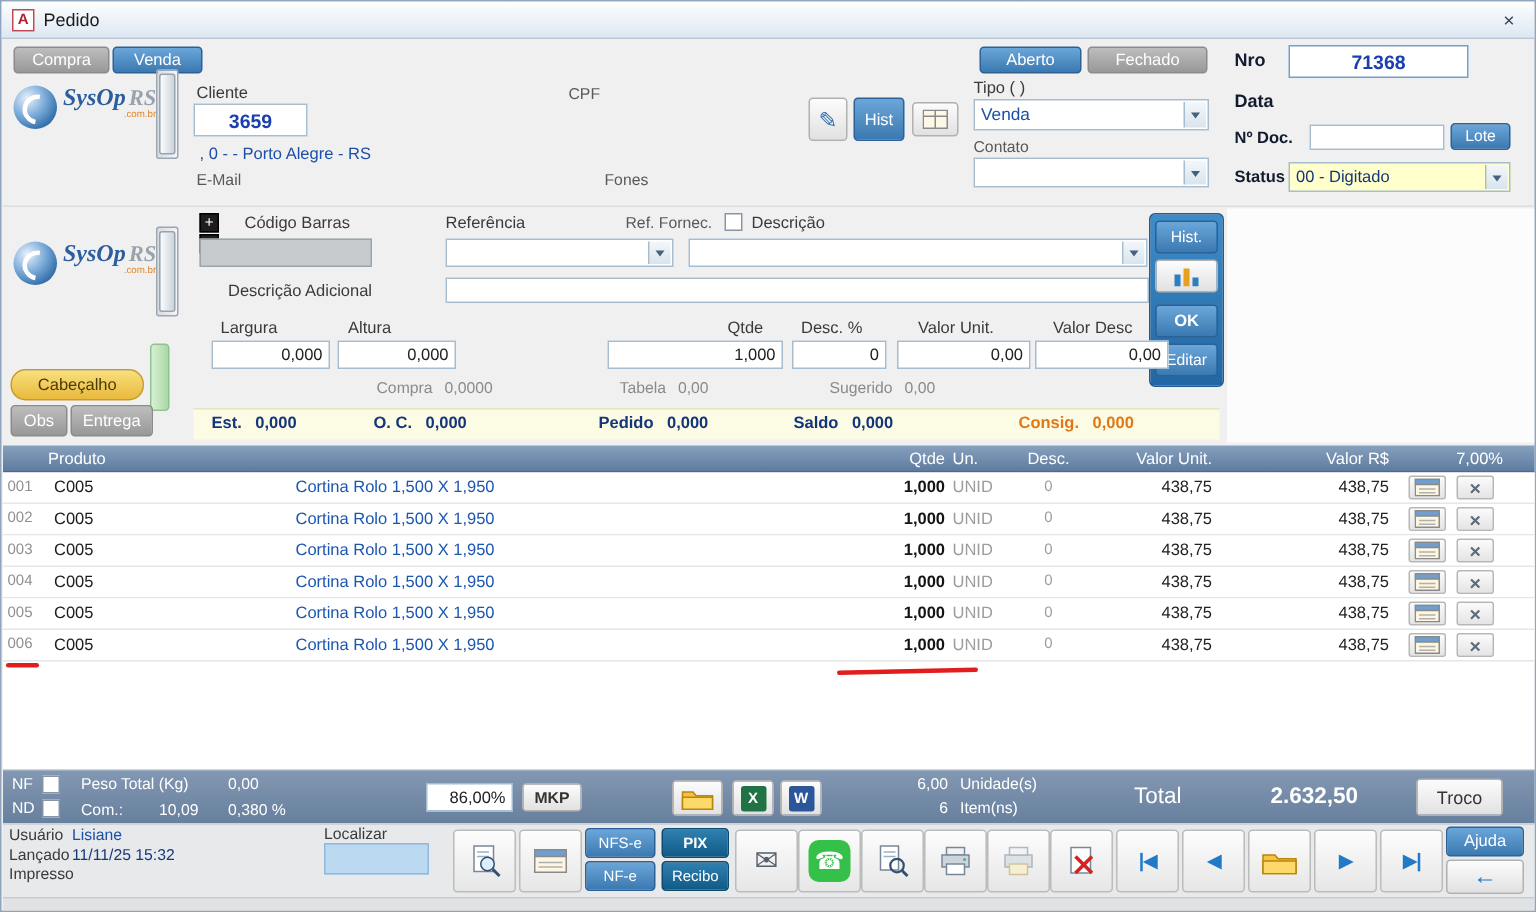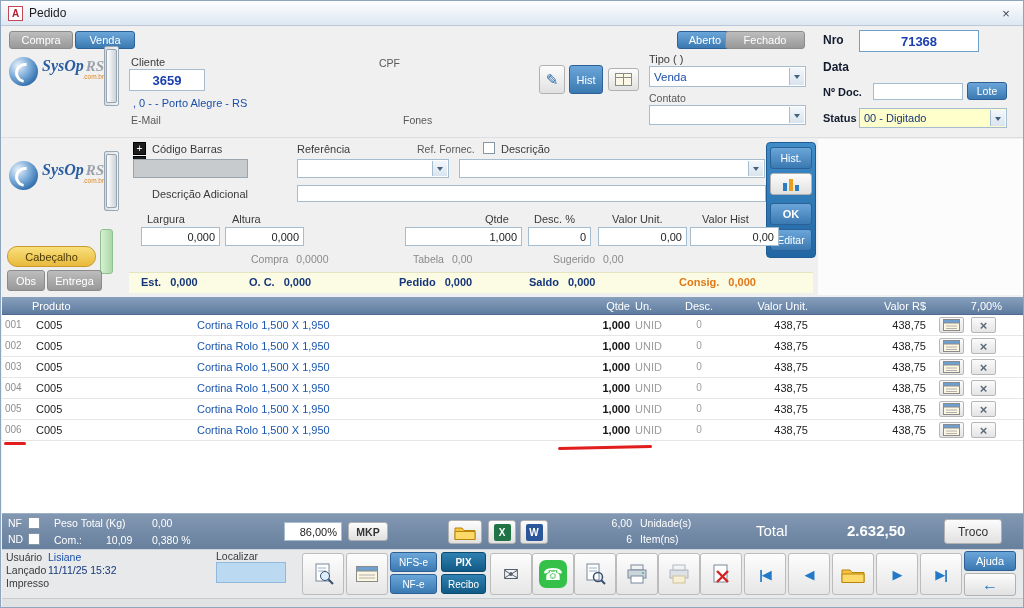--- a/index.html
+++ b/index.html
@@ -120,21 +120,21 @@
 <div class="window">
 
   <div class="titlebar">
     <div class="app-icon">A</div>
     <div class="title">Pedido</div>
     <div class="close-btn">×</div>
   </div>
 
   <div class="btn btn-gray" style="left:8px;top:30px;width:64px;height:18px">Compra</div>
   <div class="btn btn-blue" style="left:74px;top:30px;width:60px;height:18px">Venda</div>
-  <div class="btn btn-blue" style="left:676px;top:30px;width:56px;height:18px">Aberto</div>
+  <div class="btn btn-blue" style="left:652px;top:30px;width:68px;height:18px">Aberto</div>
   <div class="btn btn-gray" style="left:724px;top:30px;width:80px;height:18px">Fechado</div>
 
   <div class="lbl lbl-nav" style="left:822px;top:32px">Nro</div>
   <div class="field center" style="left:858px;top:29px;width:120px;height:22px;border-color:#6fa0cc">
       <span class="bluev" style="font-size:13px">71368</span>
     </div>
   <div class="lbl lbl-nav" style="left:822px;top:59px">Data</div>
   <div class="lbl lbl-nav-sm" style="left:822px;top:85px">Nº Doc.</div>
   <div class="field" style="left:872px;top:82px;width:90px;height:17px"></div>
   <div class="btn btn-blue" style="left:966px;top:81px;width:40px;height:18px;font-size:10.5px">Lote</div>
@@ -194,21 +194,21 @@
     <span class="arrowbox">
         <span class="tri"></span>
       </span>
   </div>
 
   <div class="hline" style="left:0;top:136px;width:1022px"></div>
   <div class="white-panel" style="left:817px;top:138px;width:205px;height:156px"></div>
 
   <div class="tinybtn" style="left:132px;top:141px">+</div>
   <div class="tinybtn" style="left:132px;top:155px">-</div>
-  <div class="lbl" style="left:151px;top:142px">Código Barras</div>
+  <div class="lbl" style="left:162px;top:142px">Código Barras</div>
   <div class="field" style="left:132px;top:158px;width:115px;height:19px;background:#c7cbce;border-color:#9aa5ae"></div>
   <div class="lbl" style="left:296px;top:142px">Referência</div>
   <div class="field combo" style="left:296px;top:158px;width:152px;height:19px">
     <span class="arrowbox">
         <span class="tri"></span>
       </span>
   </div>
   <div class="lbl lbl-sm" style="left:416px;top:142px">Ref. Fornec.</div>
   <div class="chk" style="left:482px;top:141px"></div>
   <div class="lbl" style="left:500px;top:142px">Descrição</div>
@@ -236,21 +236,21 @@
   <div class="lbl" style="left:146px;top:212px">Largura</div>
   <div class="field right" style="left:140px;top:226px;width:79px;height:19px">0,000</div>
   <div class="lbl" style="left:231px;top:212px">Altura</div>
   <div class="field right" style="left:224px;top:226px;width:79px;height:19px">0,000</div>
   <div class="lbl" style="left:484px;top:212px">Qtde</div>
   <div class="field right" style="left:404px;top:226px;width:117px;height:19px">1,000</div>
   <div class="lbl" style="left:533px;top:212px">Desc. %</div>
   <div class="field right" style="left:527px;top:226px;width:63px;height:19px">0</div>
   <div class="lbl" style="left:611px;top:212px">Valor Unit.</div>
   <div class="field right" style="left:597px;top:226px;width:89px;height:19px">0,00</div>
-  <div class="lbl" style="left:701px;top:212px">Valor Hist</div>
+  <div class="lbl" style="left:701px;top:212px">Valor Desc</div>
   <div class="field right" style="left:689px;top:226px;width:89px;height:19px">0,00</div>
 
   <div class="grayinfo" style="left:250px;top:252px">
       <span>Compra</span>
       <span>0,0000</span>
     </div>
   <div class="grayinfo" style="left:412px;top:252px">
       <span>Tabela</span>
       <span>0,00</span>
     </div>

